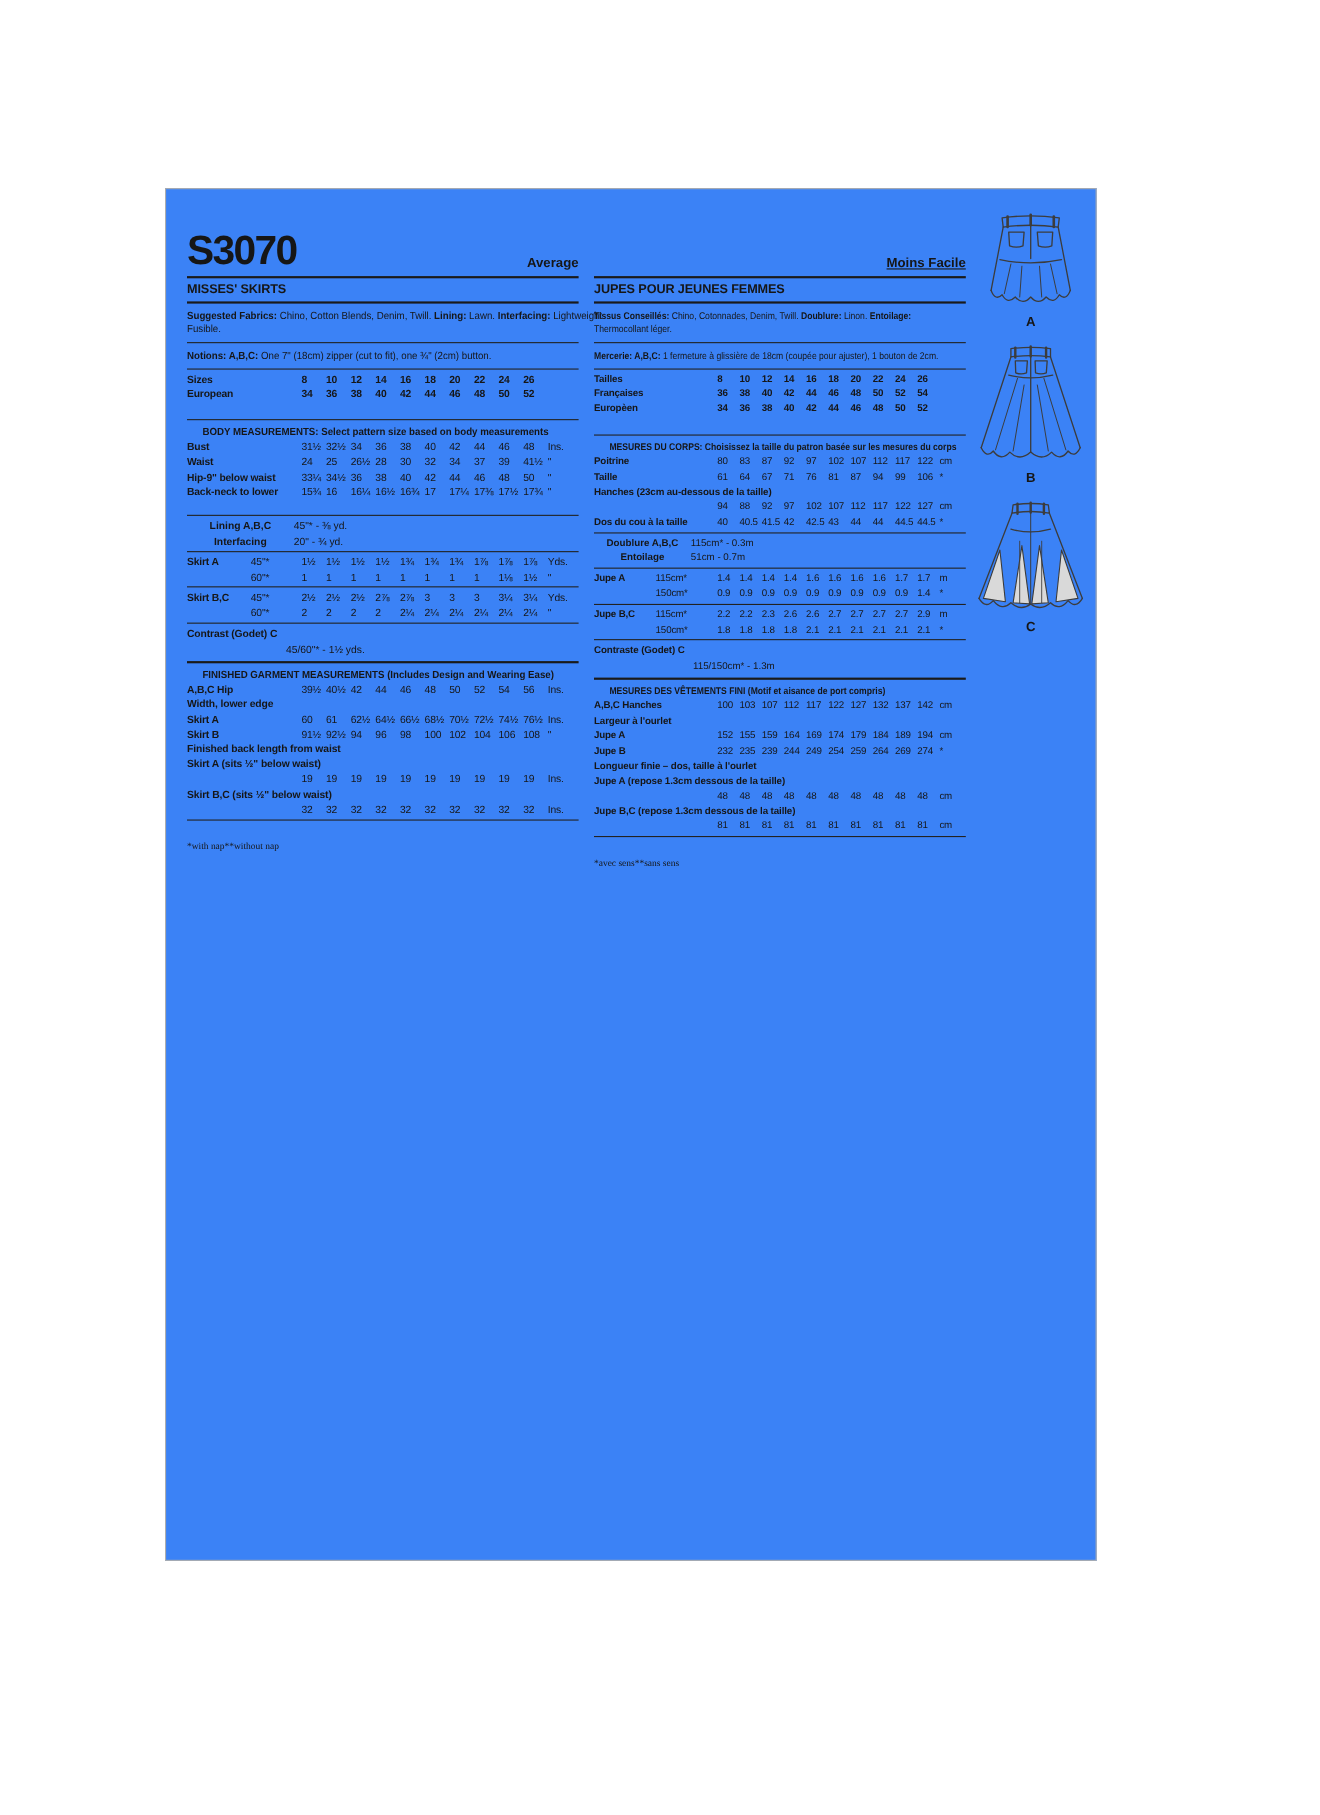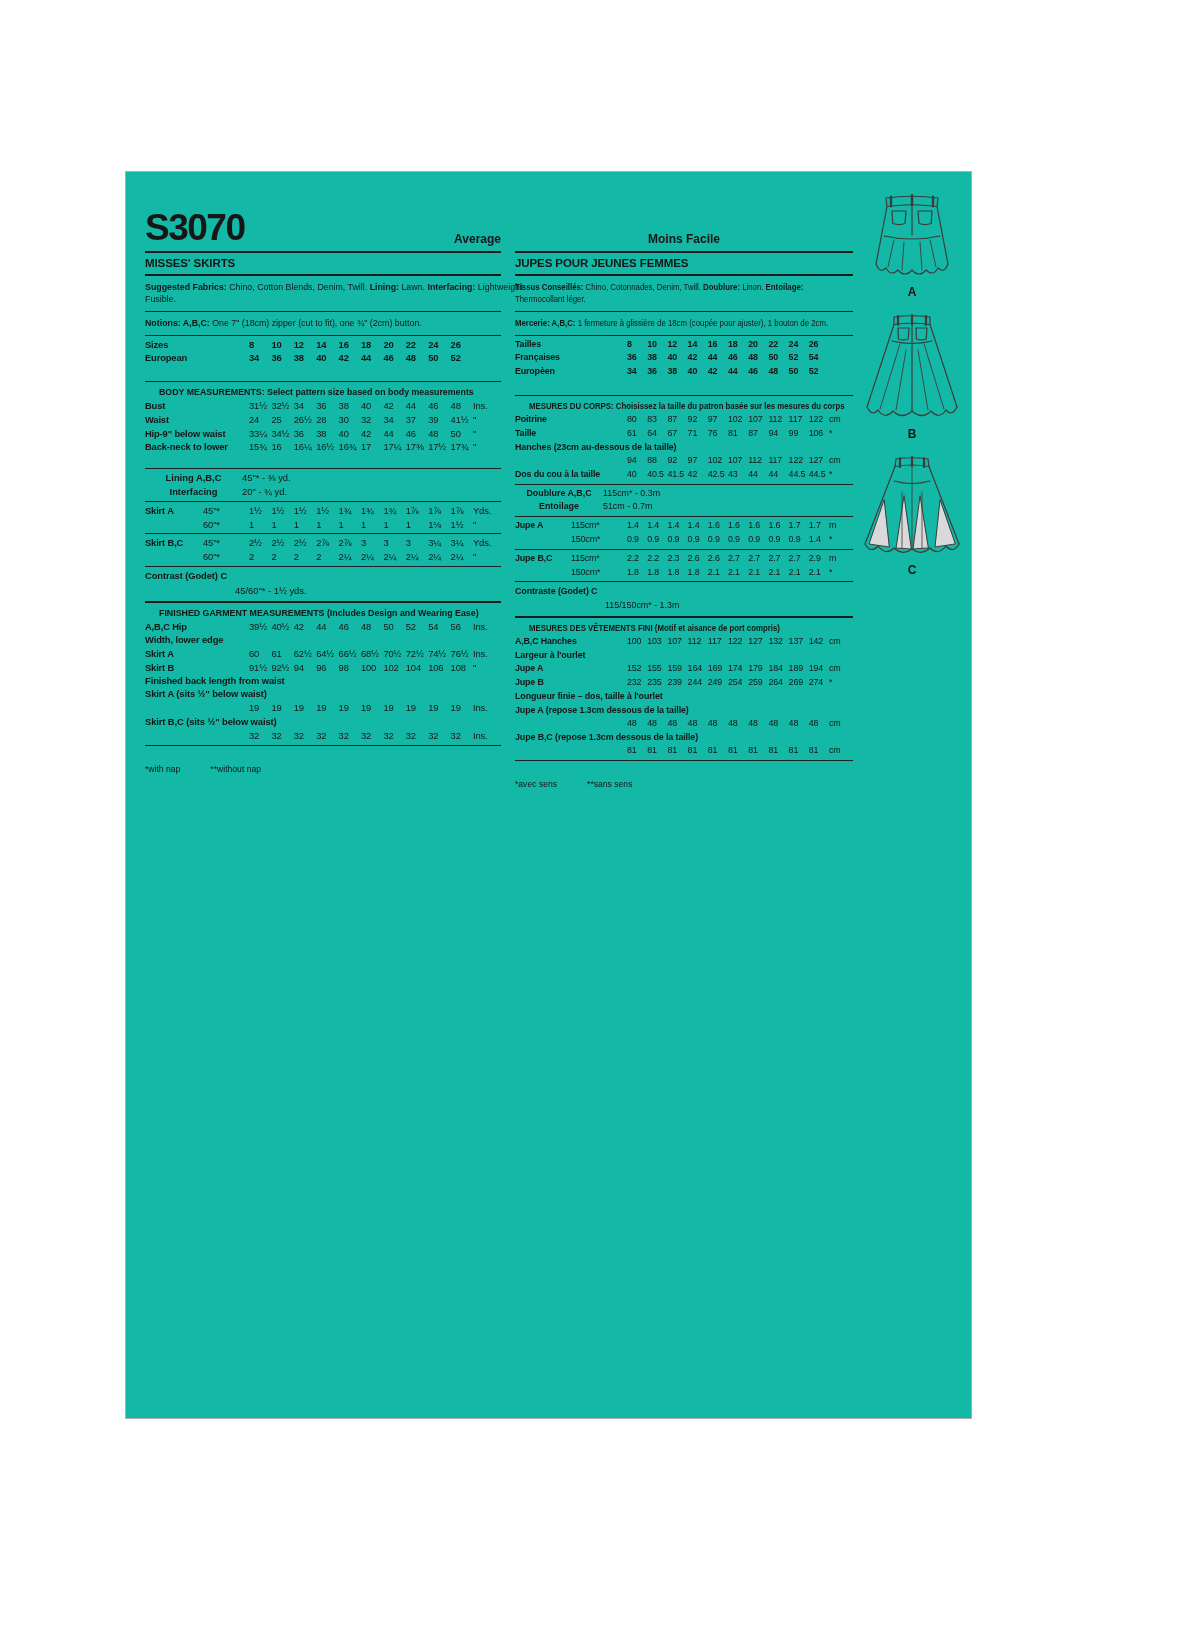--- a/index.html
+++ b/index.html
@@ -1,48 +1,48 @@
 <!DOCTYPE html>
 <html><head>
 <meta charset="utf-8">
 <style>
   html,body{margin:0;padding:0;}
   body{
     width:1200px;height:1650px;background:#ffffff;position:relative;
     font-family:"Liberation Sans",sans-serif;color:#161616;
   }
   .sheet{
-    position:absolute;left:125px;top:171px;width:847px;height:1248px;
-    background:#14b8a6;border:1px solid #adadad;box-sizing:border-box;
+    position:absolute;left:150px;top:171px;width:847px;height:1248px;
+    background:#3b82f6;border:1px solid #adadad;box-sizing:border-box;
   }
   .col{position:absolute;top:30px;}
   .col-left{left:19px;width:356px;font-size:9.4px;--c1:58px;--c2:46px;--cu:28px;--kvw:97px;--scale:.94;}
   .col-right{left:389px;width:338px;font-size:8.9px;--c1:56px;--c2:56px;--cu:24px;--kvw:88px;--scale:.88;}
   .masthead{height:44px;display:flex;align-items:flex-end;justify-content:space-between;padding-bottom:3px;}
-  .mh-right{justify-content:center;}
+  .mh-right{justify-content:flex-end;text-decoration:underline;}
   .sku{font-weight:bold;font-size:37px;line-height:1;letter-spacing:-1.5px;}
   .difficulty{font-weight:bold;font-size:12px;}
   .rule{border-top:1.6px solid #222;margin:2px 0;}
   .rule.r2{border-top:2px solid #1a1a1a;}
   .coltitle{font-weight:bold;font-size:11.5px;padding:2px 0 3px;letter-spacing:-.1px;}
   .para{padding:2.5px 0 3.5px;line-height:12.5px;}
   .cond{display:inline-block;transform:scaleX(var(--scale));transform-origin:0 0;white-space:nowrap;}
   .b{font-weight:bold;}
   .hline{font-weight:bold;padding:2px 0 1px;line-height:12px;margin-left:14px;}
   .boldline{font-weight:bold;line-height:12.5px;padding:.5px 0;letter-spacing:-.1px;}
   .mrow{display:grid;grid-template-columns:var(--c1) var(--c2) repeat(10,1fr) var(--cu);line-height:13.8px;align-items:baseline;letter-spacing:-.15px;}
   .mrow .lbl{font-weight:bold;white-space:nowrap;}
   .mrow .span2{grid-column:1/3;}
   .mrow.bv .v{font-weight:bold;}
   .mrow .subw{white-space:nowrap;}
   .kvrow{display:flex;line-height:13.8px;}
   .kvrow .lbl{font-weight:bold;width:var(--kvw);flex:none;text-align:center;}
   .freeline{padding-left:90px;line-height:13px;padding-top:1px;padding-bottom:2px;}
   .noteline{margin-top:18px;font-size:8.6px;}
-  .noteline span{margin-right:30px;}
+  .noteline span{margin-right:0;font-family:Liberation Serif, serif;}
   .figures{position:absolute;left:727px;top:18px;width:118px;text-align:center;}
   .figures svg{display:block;margin:0 auto;}
   .figlabel{font-weight:bold;font-size:12px;margin:3px 0 11px;}
 </style>
 </head>
 <body>
 
 <div class="sheet">
 
   <div class="col col-left">

